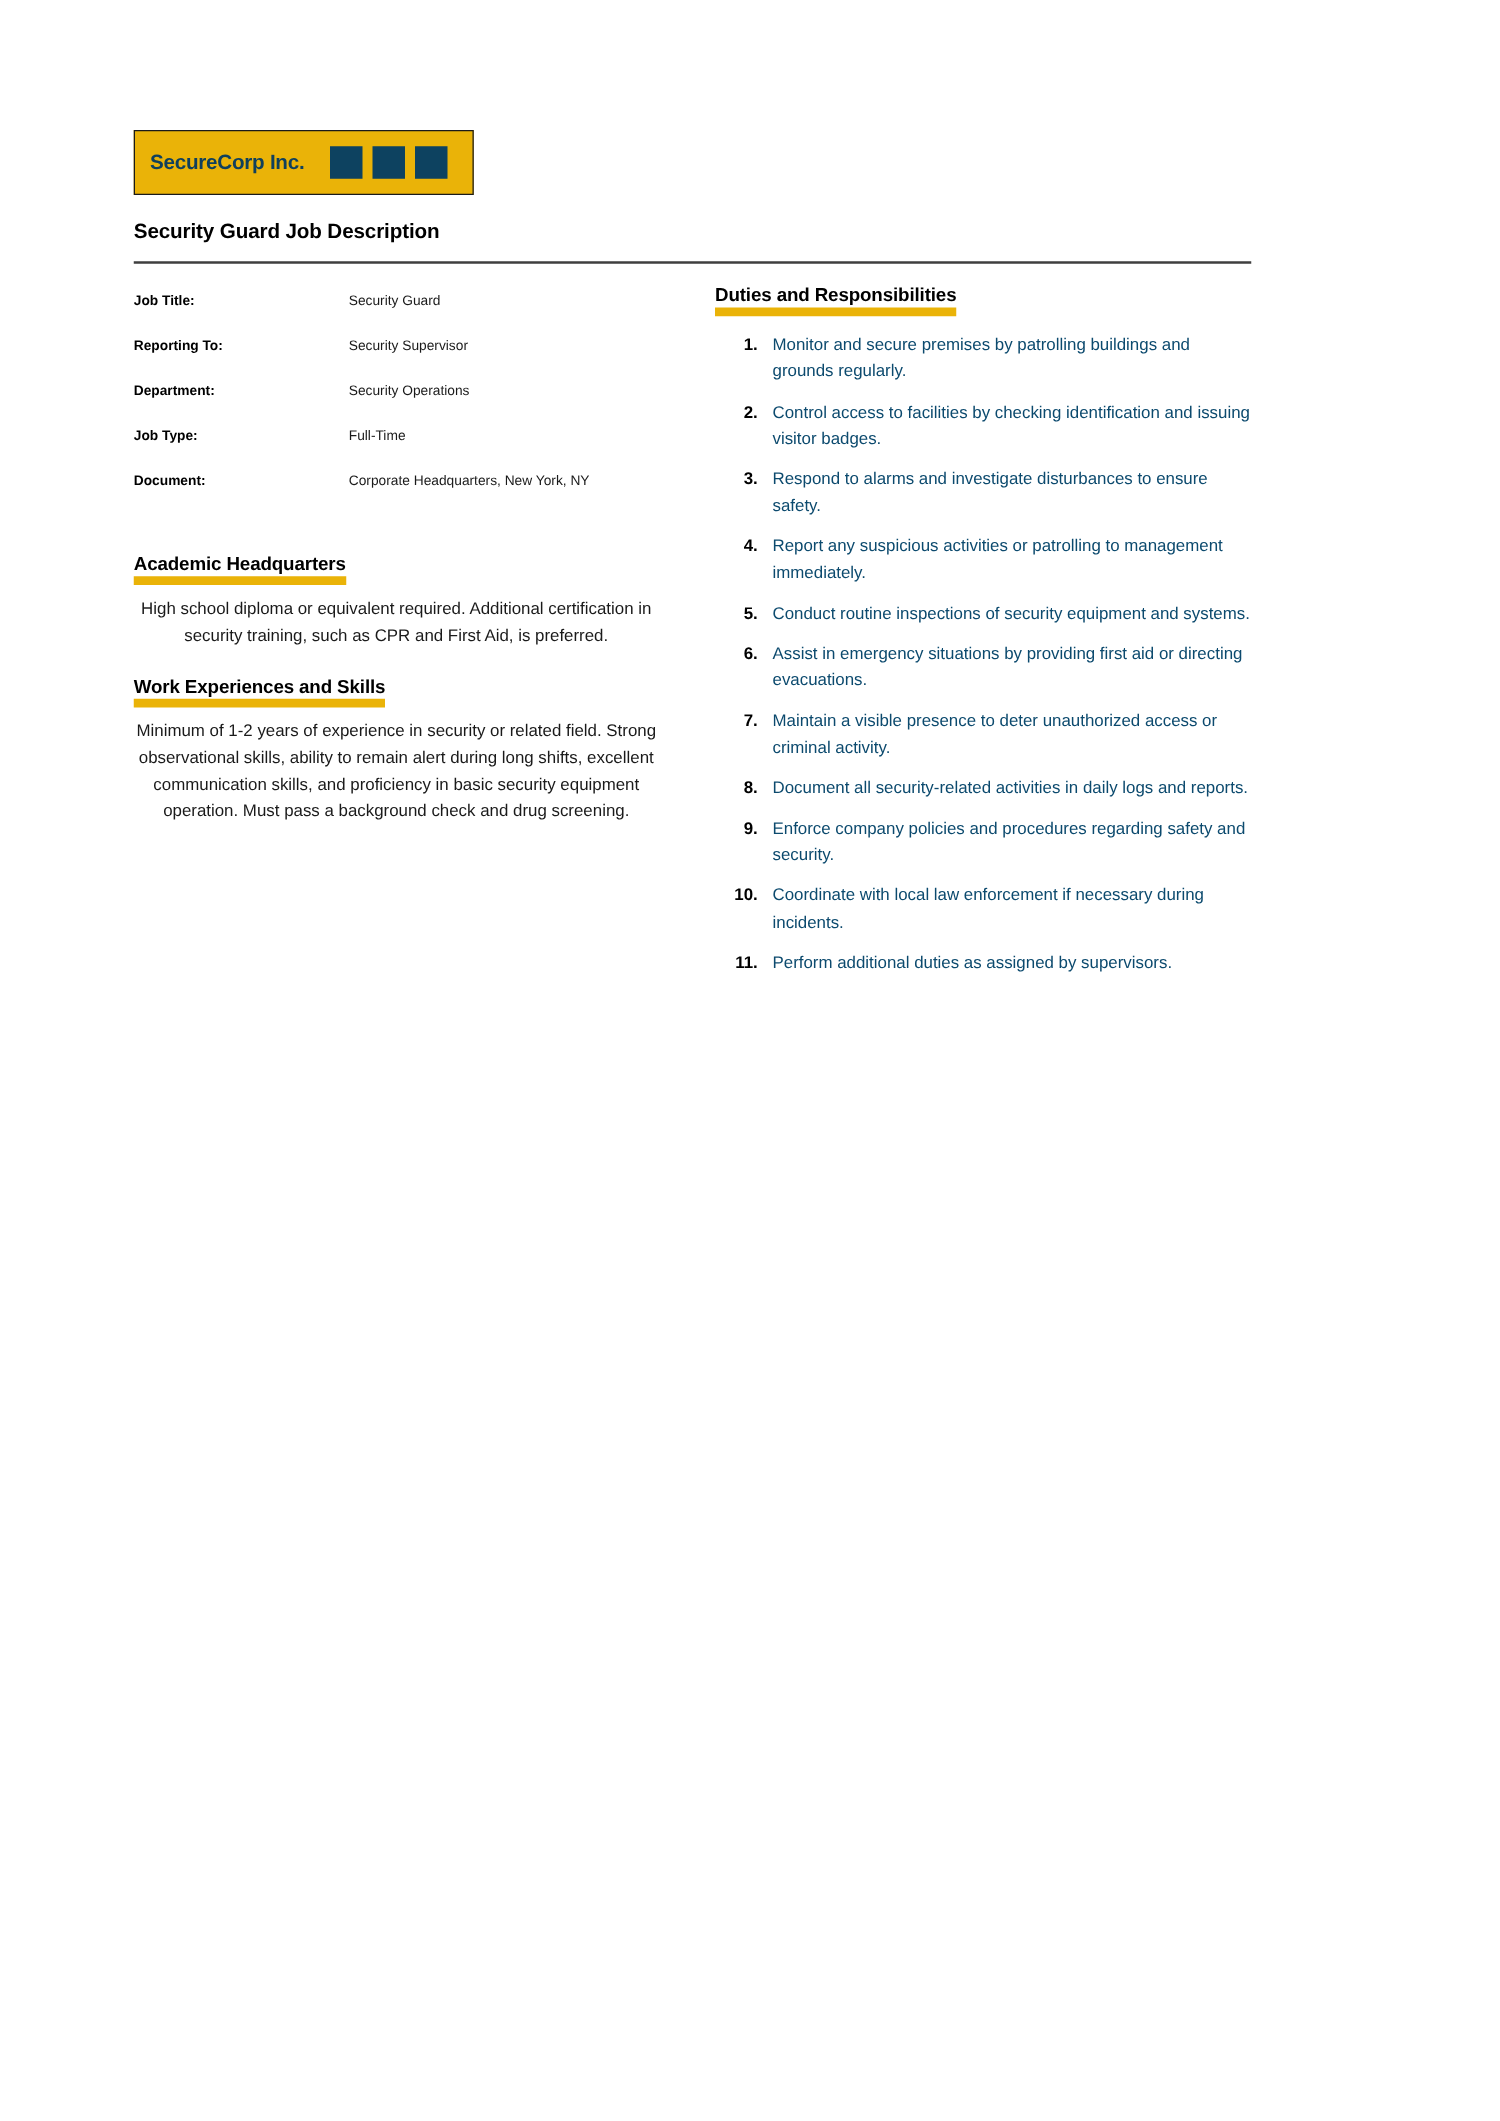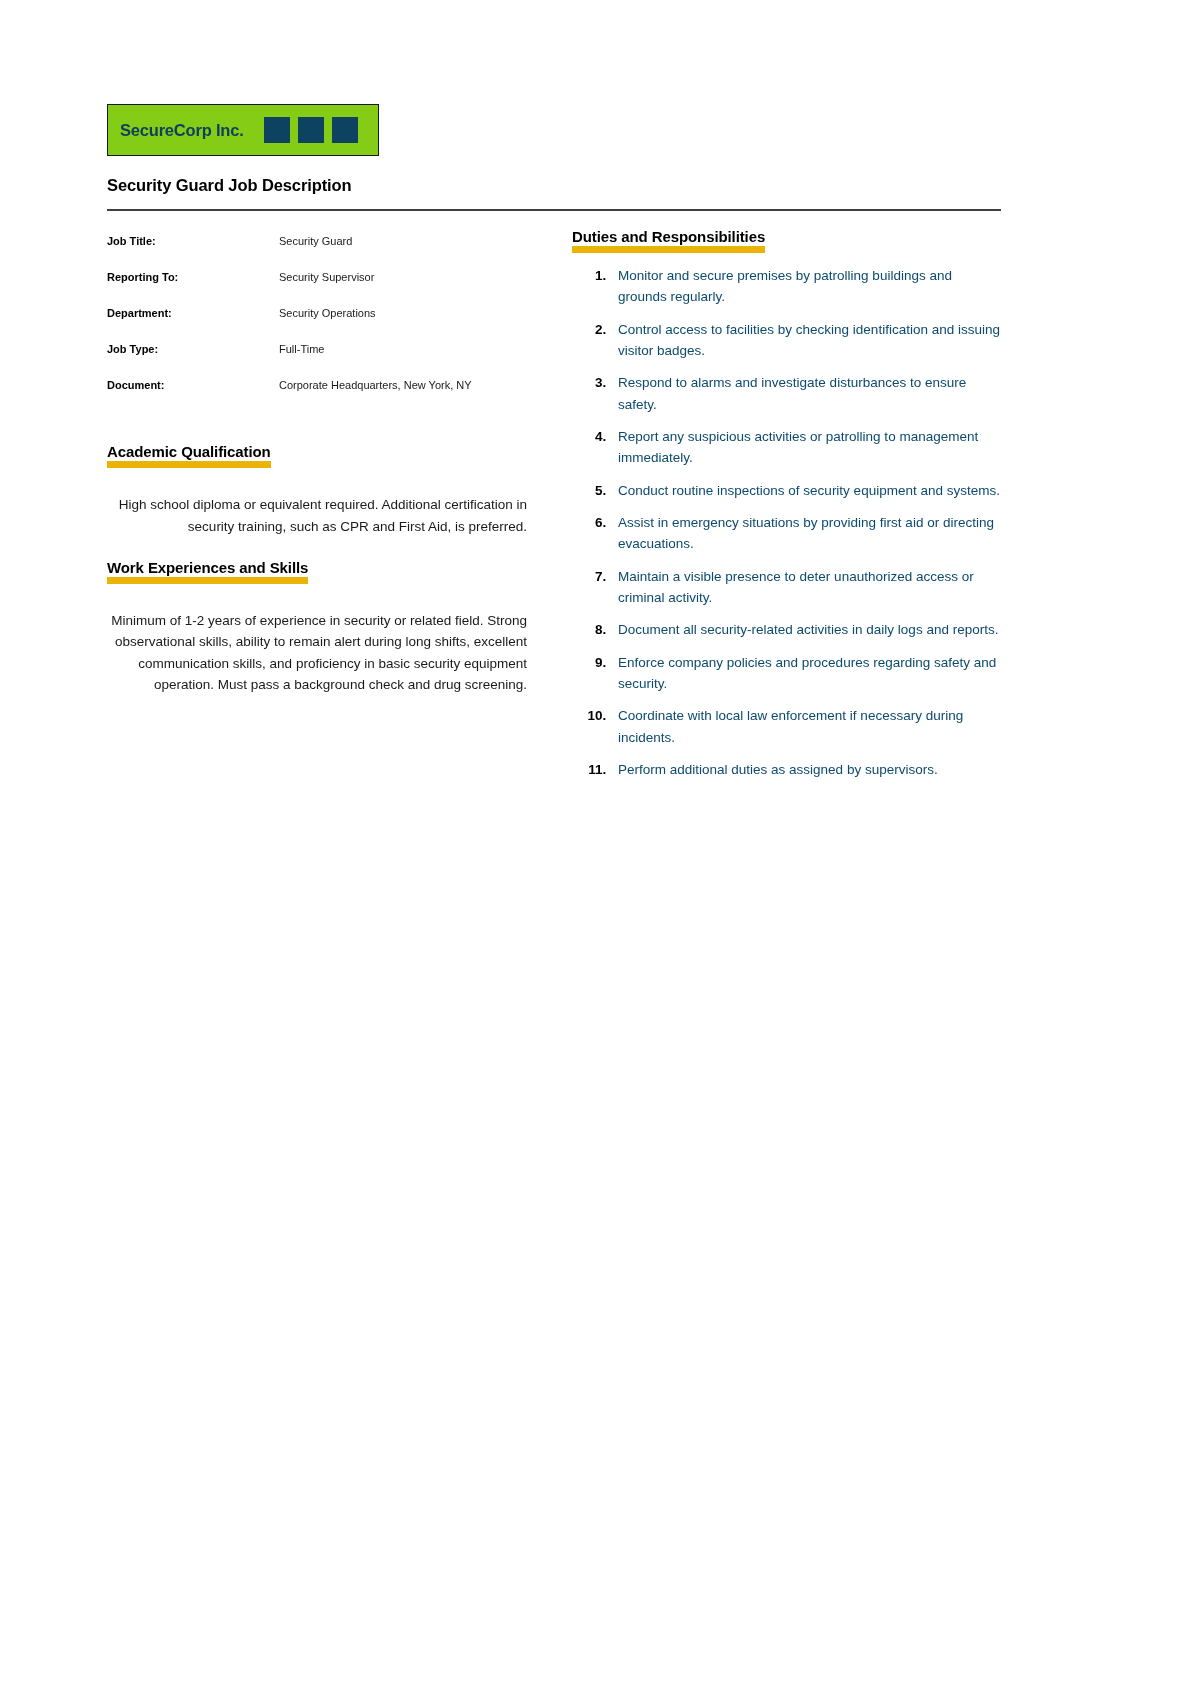--- a/index.html
+++ b/index.html
@@ -24,21 +24,21 @@
   .logo-box {
     position: absolute;
     left: 107px;
     top: 104px;
     width: 272px;
     height: 52px;
     border: 1.5px solid #1a1a1a;
     box-sizing: border-box;
     display: flex;
     align-items: center;
-    background: #84cc16;
+    background: #eab308;
   }
   .logo-text {
     font-size: 16.5px;
     font-weight: bold;
     color: #10405c;
     letter-spacing: -0.2px;
     margin-left: 12px;
     white-space: nowrap;
   }
   .logo-squares {
@@ -132,22 +132,22 @@
   .section-block {
     margin-top: 22px;
   }
   .section-block.first {
     margin-top: 30px;
   }
   .body-text {
     font-size: 13.5px;
     line-height: 1.58;
     color: #1a1a1a;
-    margin-top: 26px;
-    text-align: right;
+    margin-top: 8px;
+    text-align: center;
   }
 
   
   .duties-heading-wrap {
     margin-top: 0;
   }
   ol.duties {
     margin: 12px 0 0 0;
     padding: 0 0 0 38px;
     list-style: decimal;
@@ -204,21 +204,21 @@
             <td class="meta-value">Full-Time</td>
           </tr>
           <tr>
             <td class="meta-label">Document:</td>
             <td class="meta-value">Corporate Headquarters, New York, NY</td>
           </tr>
         </tbody>
       </table>
 
       <div class="section-block first">
-        <div><span class="section-heading">Academic Qualification</span></div>
+        <div><span class="section-heading">Academic Headquarters</span></div>
         <p class="body-text">High school diploma or equivalent required. Additional certification in security training, such as CPR and First Aid, is preferred.</p>
       </div>
 
       <div class="section-block">
         <div><span class="section-heading">Work Experiences and Skills</span></div>
         <p class="body-text">Minimum of 1-2 years of experience in security or related field. Strong observational skills, ability to remain alert during long shifts, excellent communication skills, and proficiency in basic security equipment operation. Must pass a background check and drug screening.</p>
       </div>
 
     </div>
 

